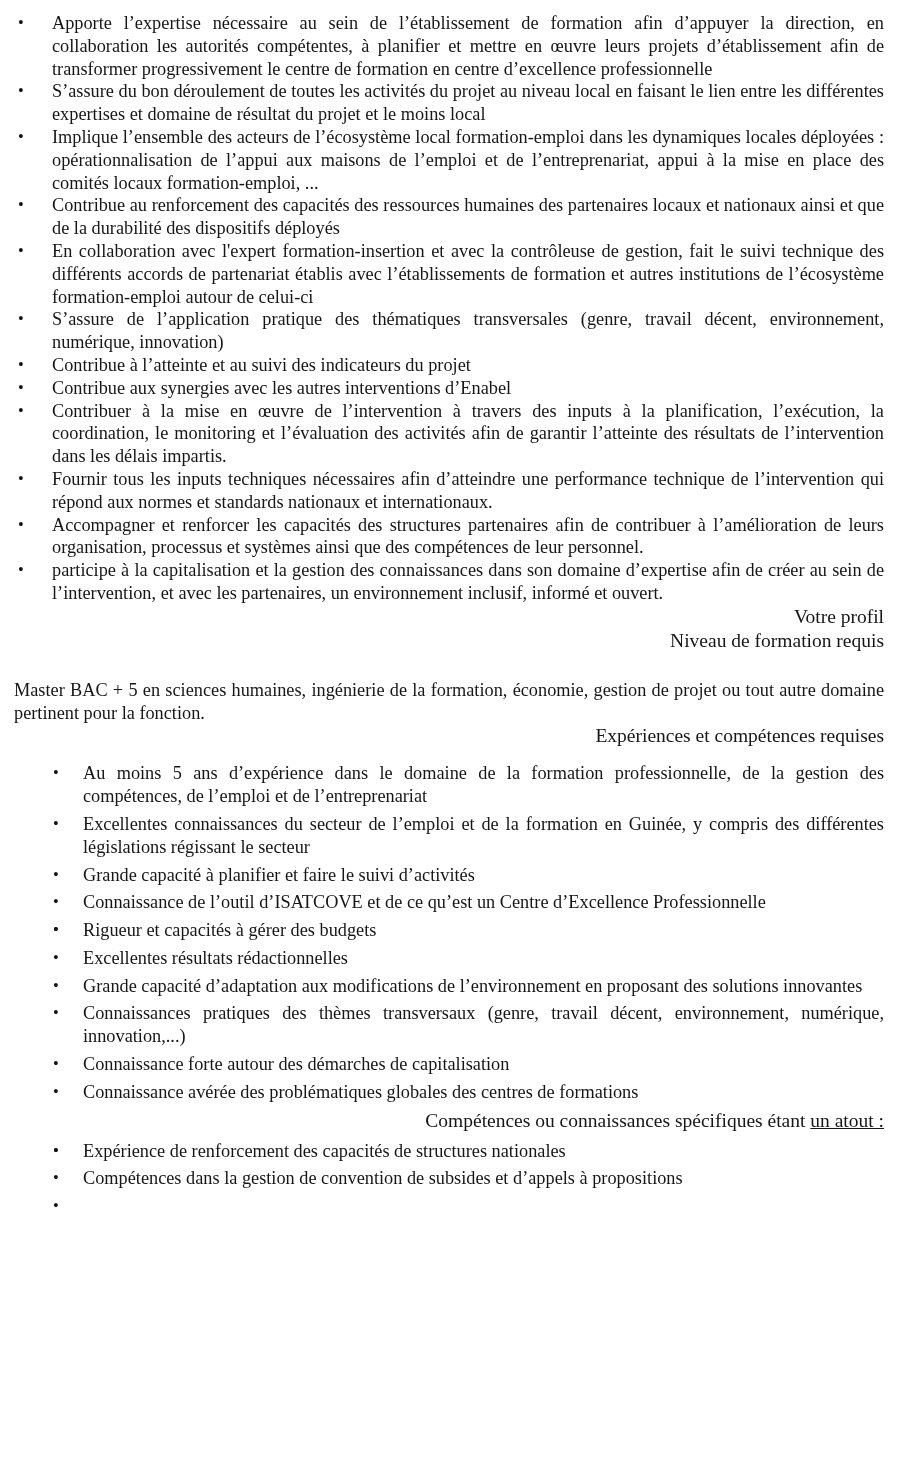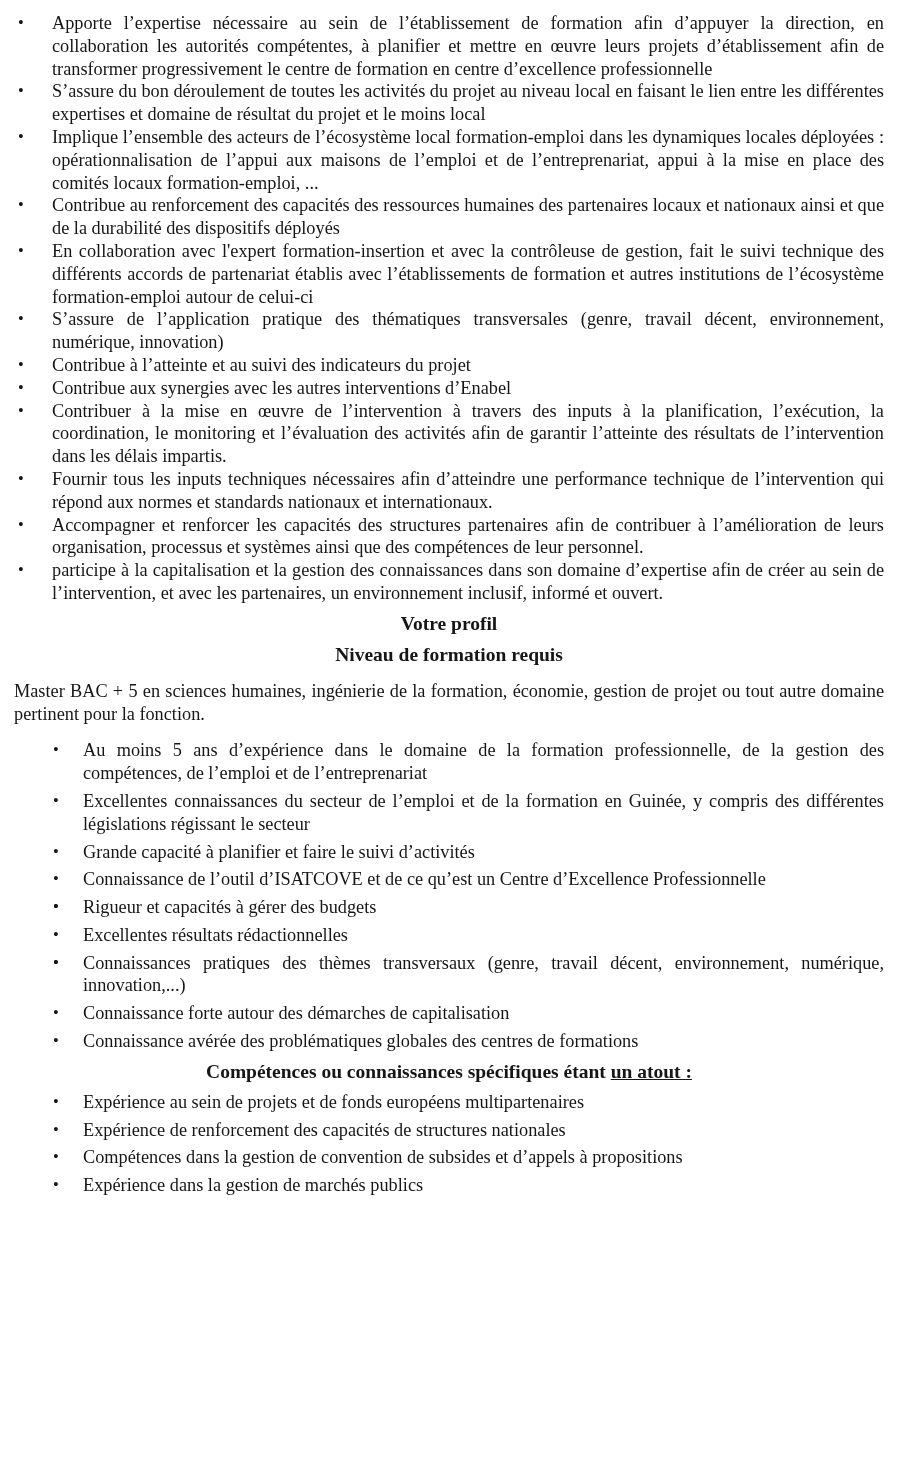--- a/index.html
+++ b/index.html
@@ -52,30 +52,30 @@
   }
   ul.list-assets {
     margin-top: 7px;
   }
   .bullet {
     font-size: 0.9em;
   }
   h2.heading {
     font-size: 19.5px;
     line-height: 24px;
-    font-weight: bold;
-    margin: 7px;
-    text-align: center;
+    font-weight: normal;
+    margin: 0;
+    text-align: right;
   }
   .heading-profile    { margin-top: 36px; }
   .heading-education  { margin-top: 23px; }
   .heading-experience { margin-top: 11px; }
   .heading-assets     { margin-top: 42px; }
   p.para {
-    margin: 13px 0 0 0;
+    margin: 26px 0 0 0;
     text-align: justify;
   }
   .underline {
     text-decoration: underline;
   }
 </style>
 </head>
 <body>
 
 <div class="doc">
@@ -94,37 +94,38 @@
       <li><span class="bullet">•</span><span class="item-text">Accompagner et renforcer les capacités des structures partenaires afin de contribuer à l’amélioration de leurs organisation, processus et systèmes ainsi que des compétences de leur personnel.</span></li>
       <li><span class="bullet">•</span><span class="item-text">participe à la capitalisation et la gestion des connaissances dans son domaine d’expertise afin de créer au sein de l’intervention, et avec les partenaires, un environnement inclusif, informé et ouvert.</span></li>
     </ul>
 
   <h2 class="heading heading-profile">Votre profil</h2>
 
   <h2 class="heading heading-education">Niveau de formation requis</h2>
 
   <p class="para">Master BAC + 5 en sciences humaines, ingénierie de la formation, économie, gestion de projet ou tout autre domaine pertinent pour la fonction.</p>
 
+  <h2 class="heading heading-experience">Expériences et compétences requises</h2>
 
   <ul class="list list-indented">
       <li><span class="bullet">•</span><span class="item-text">Au moins 5 ans d’expérience dans le domaine de la formation professionnelle, de la gestion des compétences, de l’emploi et de l’entreprenariat</span></li>
       <li><span class="bullet">•</span><span class="item-text">Excellentes connaissances du secteur de l’emploi et de la formation en Guinée, y compris des différentes législations régissant le secteur</span></li>
       <li><span class="bullet">•</span><span class="item-text">Grande capacité à planifier et faire le suivi d’activités</span></li>
       <li><span class="bullet">•</span><span class="item-text">Connaissance de l’outil d’ISATCOVE et de ce qu’est un Centre d’Excellence Professionnelle</span></li>
       <li><span class="bullet">•</span></li>
       <li><span class="bullet">•</span><span class="item-text">Rigueur et capacités à gérer des budgets</span></li>
       <li><span class="bullet">•</span><span class="item-text">Excellentes résultats rédactionnelles</span></li>
-      <li><span class="bullet">•</span></li>
+      <li><span class="bullet">•</span><span class="item-text">Grande capacité d’adaptation aux modifications de l’environnement en proposant des solutions innovantes</span></li>
       <li><span class="bullet">•</span><span class="item-text">Connaissances pratiques des thèmes transversaux (genre, travail décent, environnement, numérique, innovation,...)</span></li>
       <li><span class="bullet">•</span><span class="item-text">Connaissance forte autour des démarches de capitalisation</span></li>
       <li><span class="bullet">•</span><span class="item-text">Connaissance avérée des problématiques globales des centres de formations</span></li>
     </ul>
 
   <h2 class="heading heading-assets"><span>Compétences ou connaissances spécifiques étant </span><span class="underline">un atout :</span></h2>
 
   <ul class="list list-indented list-assets">
-      <li><span class="bullet">•</span><span class="item-text">Expérience au sein de projets et de fonds européens multipartenaires</span></li>
+      <li><span class="bullet">•</span></li>
       <li><span class="bullet">•</span><span class="item-text">Expérience de renforcement des capacités de structures nationales</span></li>
       <li><span class="bullet">•</span><span class="item-text">Compétences dans la gestion de convention de subsides et d’appels à propositions</span></li>
-      <li><span class="bullet">•</span><span class="item-text">Expérience dans la gestion de marchés publics</span></li>
+      <li><span class="bullet">•</span></li>
     </ul>
 
 </div>
 
 </body></html>

